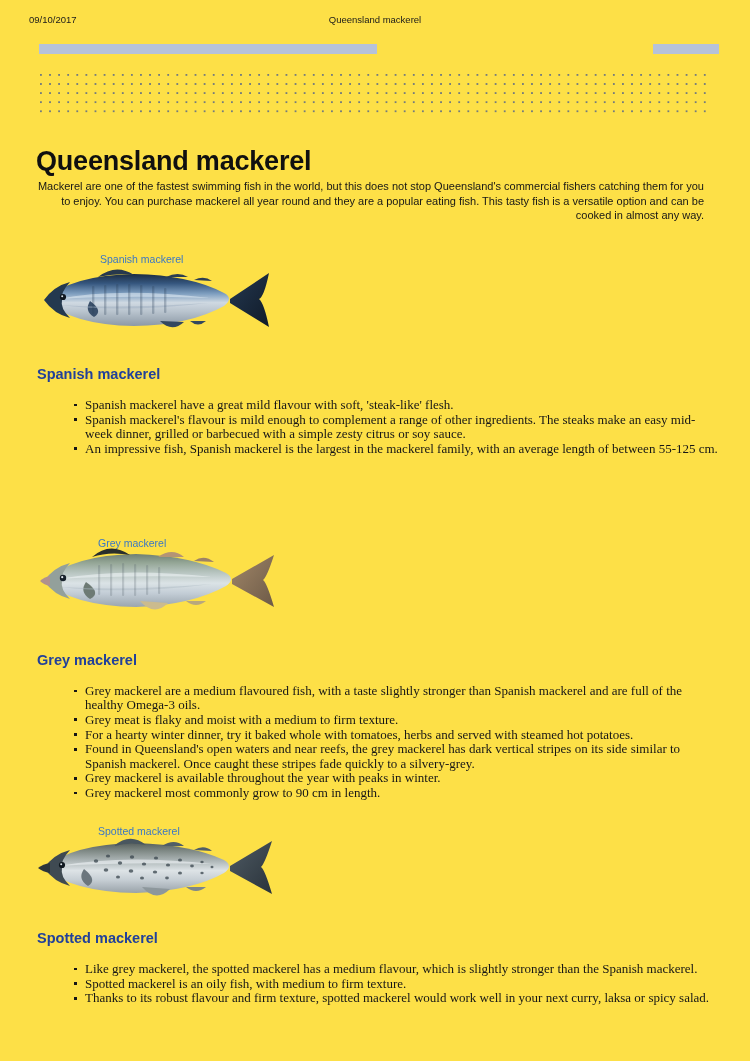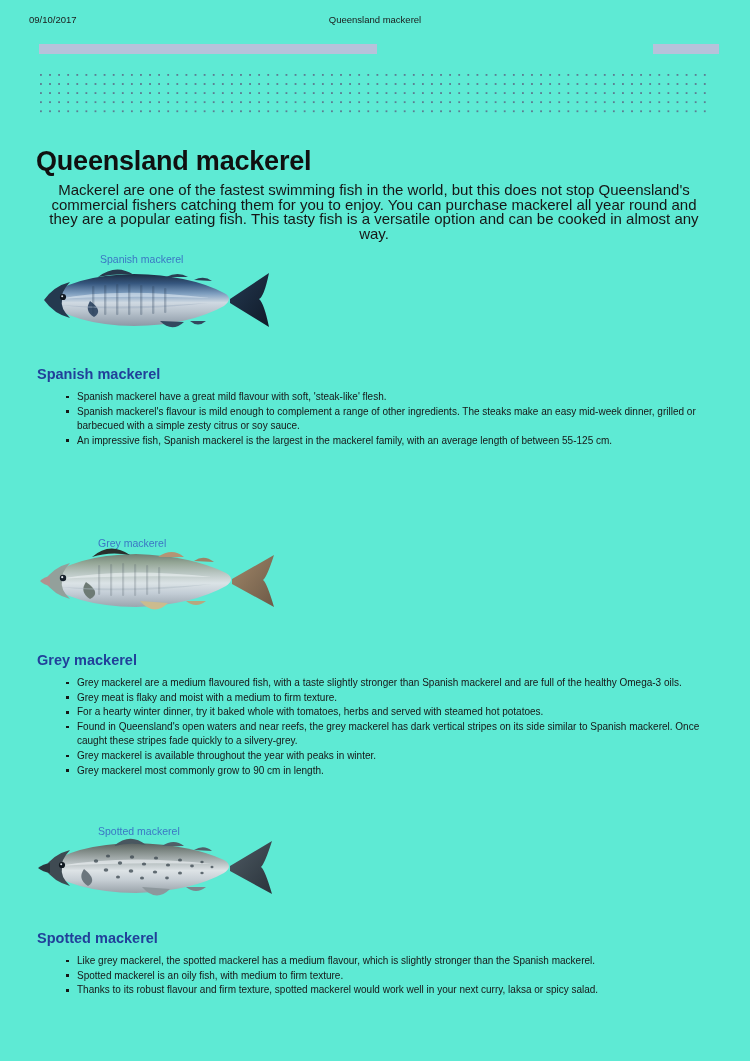--- a/index.html
+++ b/index.html
@@ -12,21 +12,21 @@
     height: 1061px;
     position: relative;
     font-family: "Liberation Sans", sans-serif;
     color: #000000;
     overflow: hidden;
   }
 
   .page {
     position: absolute;
     inset: 0;
-    background: #5eead4;
+    background: #fde047;
   }
 
   
   .print-header {
     position: absolute;
     top: 14px;
     left: 0;
     width: 750px;
     height: 14px;
     font-size: 9.5px;
@@ -101,48 +101,49 @@
     top: 128px;
     font-size: 27px;
     font-weight: bold;
     color: #101010;
     letter-spacing: -0.2px;
     white-space: nowrap;
   }
 
   .intro {
     position: absolute;
-    left: 38px;
+    left: 32px;
     top: 168px;
     width: 672px;
-    font-size: 15px;
+    font-size: 11px;
     line-height: 14.6px;
     color: #161616;
-    text-align: center;
+    text-align: right;
   }
 
   .section-heading {
     position: absolute;
     left: 37px;
     font-size: 14.5px;
     font-weight: bold;
     color: #21409a;
     white-space: nowrap;
   }
 
   .bullets {
     position: absolute;
     left: 60px;
     width: 650px;
-    font-size: 10px;
+    font-size: 13px;
     line-height: 14.3px;
     color: #161616;
-    margin: 4px;
+    margin: 12px;
     padding: 0;
     list-style: none;
+    font-family: Liberation Serif, serif;
   }
   .bullets li {
     position: relative;
     padding-left: 13px;
     margin-bottom: 0.4px;
   }
   .bullets li::before {
     content: "";
     position: absolute;
     left: 2px;

